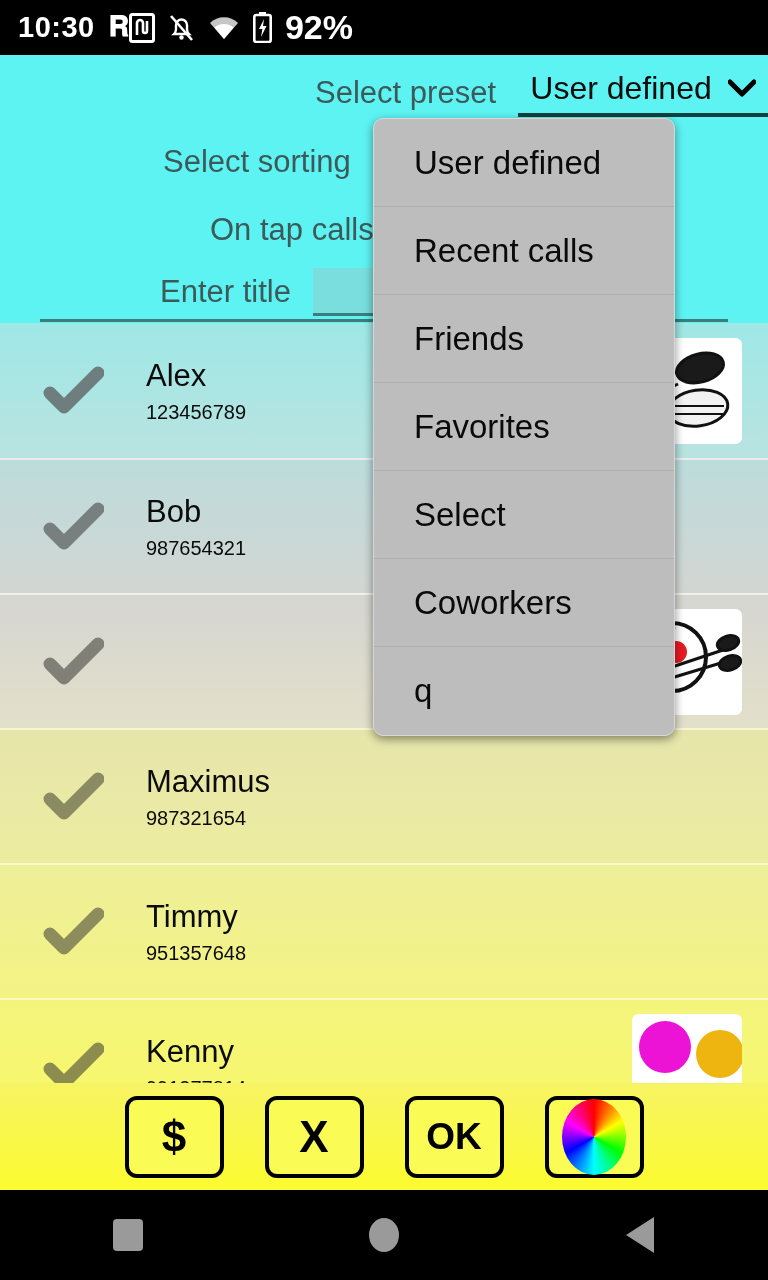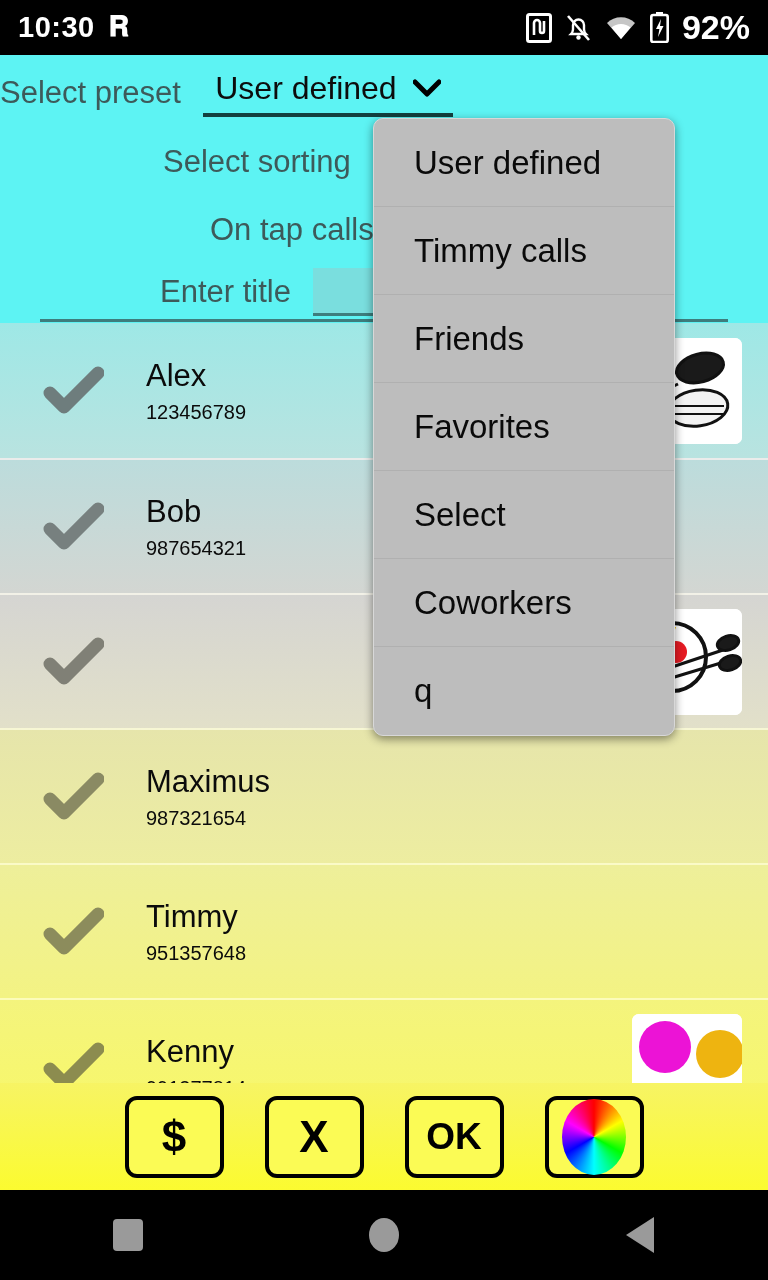--- a/index.html
+++ b/index.html
@@ -8,21 +8,21 @@
     background:#000;
     font-family:"Liberation Sans", sans-serif;
     overflow:hidden;
   }
   #screen { position:relative; width:768px; height:1280px; background:#000; }
 
   
   .statusbar{
     position:absolute; left:0; top:0; width:768px; height:55px;
     background:#000; color:#fff;
-    display:flex; align-items:center; justify-content:space-between;
+    display:flex; align-items:center; 
     padding:0 18px;
   }
   .sb-left{ display:flex; align-items:center; gap:14px; }
   .sb-time{ font-size:29px; font-weight:bold; letter-spacing:.5px; }
   .sb-p{ font-size:28px; font-weight:bold; }
   .sb-right{ display:flex; align-items:center; gap:13px; }
   .sb-right svg{ display:block; }
   .sb-batt{ font-size:34px; font-weight:bold; }
 
   
@@ -31,21 +31,21 @@
     background:#5DF3F3; overflow:hidden;
   }
 
   
   .form{
     position:relative; width:768px; height:268px;
     background:#5DF3F3;
   }
   .frow{
     position:absolute; left:0; width:768px;
-    display:flex; align-items:center; justify-content:flex-start;
+    display:flex; align-items:center; justify-content:flex-end;
   }
   .flabel{
     color:#3d5a5a; font-size:31px; white-space:nowrap;
   }
   .spin{
     display:flex; align-items:center; justify-content:center;
     gap:16px; min-width:250px;
     border-bottom:4px solid #12403f;
     padding:0 6px 6px 6px;
   }
@@ -323,21 +323,21 @@
       <div class="tbtn">
         <span class="glyph ok">OK</span>
       </div>
       <div class="tbtn">
         <span class="wheel"></span>
       </div>
     </div>
 
     <div class="dropdown" style="top:63px;">
       <div class="ditem">User defined</div>
-      <div class="ditem">Timmy calls</div>
+      <div class="ditem">Recent calls</div>
       <div class="ditem">Friends</div>
       <div class="ditem">Favorites</div>
       <div class="ditem">Select</div>
       <div class="ditem">Coworkers</div>
       <div class="ditem">q</div>
     </div>
 
   </div>
 
   <div class="navbar">

